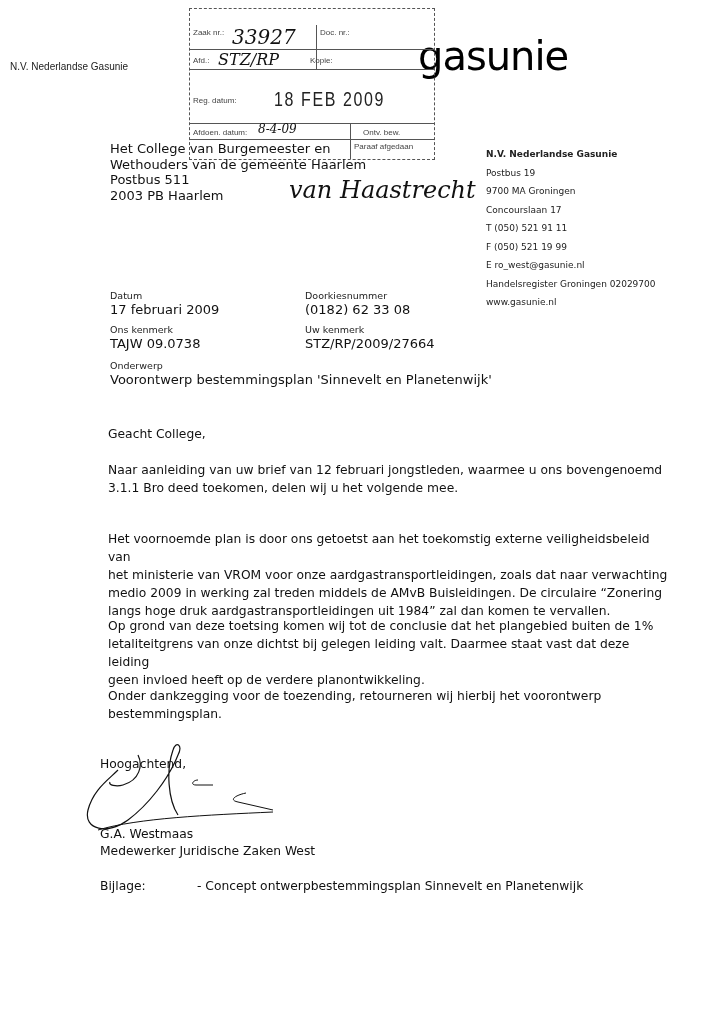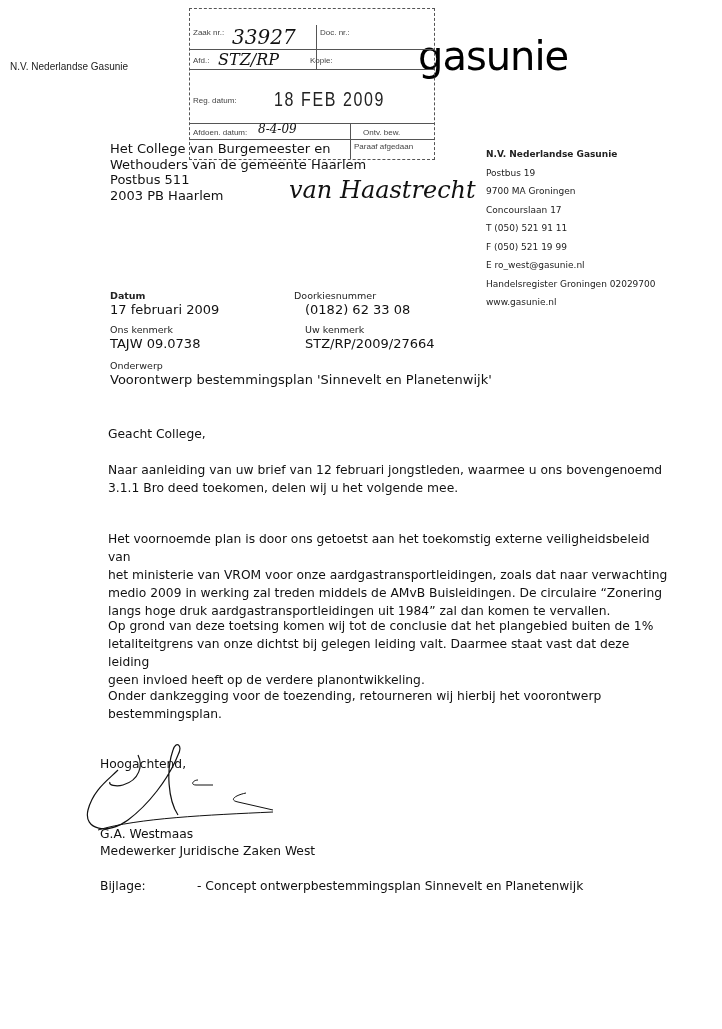--- a/index.html
+++ b/index.html
@@ -73,23 +73,23 @@
   <div>Postbus 19</div>
   <div>9700 MA Groningen</div>
   <div>Concourslaan 17</div>
   <div>T (050) 521 91 11</div>
   <div>F (050) 521 19 99</div>
   <div>E ro_west@gasunie.nl</div>
   <div>Handelsregister Groningen 02029700</div>
   <div>www.gasunie.nl</div>
 </div>
 
-<div class="abs meta-label" style="left:110px; top:290px;font-weight:bold;">Datum</div>
+<div class="abs meta-label" style="left:110px; top:290px;">Datum</div>
 <div class="abs meta-value" style="left:110px; top:302px;">17 februari 2009</div>
-<div class="abs meta-label" style="left:294px; top:290px;">Doorkiesnummer</div>
+<div class="abs meta-label" style="left:305px; top:290px;">Doorkiesnummer</div>
 <div class="abs meta-value" style="left:305px; top:302px;">(0182) 62 33 08</div>
 
 <div class="abs meta-label" style="left:110px; top:324px;">Ons kenmerk</div>
 <div class="abs meta-value" style="left:110px; top:336px;">TAJW 09.0738</div>
 <div class="abs meta-label" style="left:305px; top:324px;">Uw kenmerk</div>
 <div class="abs meta-value" style="left:305px; top:336px;">STZ/RP/2009/27664</div>
 
 <div class="abs meta-label" style="left:110px; top:360px;">Onderwerp</div>
 <div class="abs meta-value" style="left:110px; top:372px;">Voorontwerp bestemmingsplan 'Sinnevelt en Planetenwijk'</div>
 

